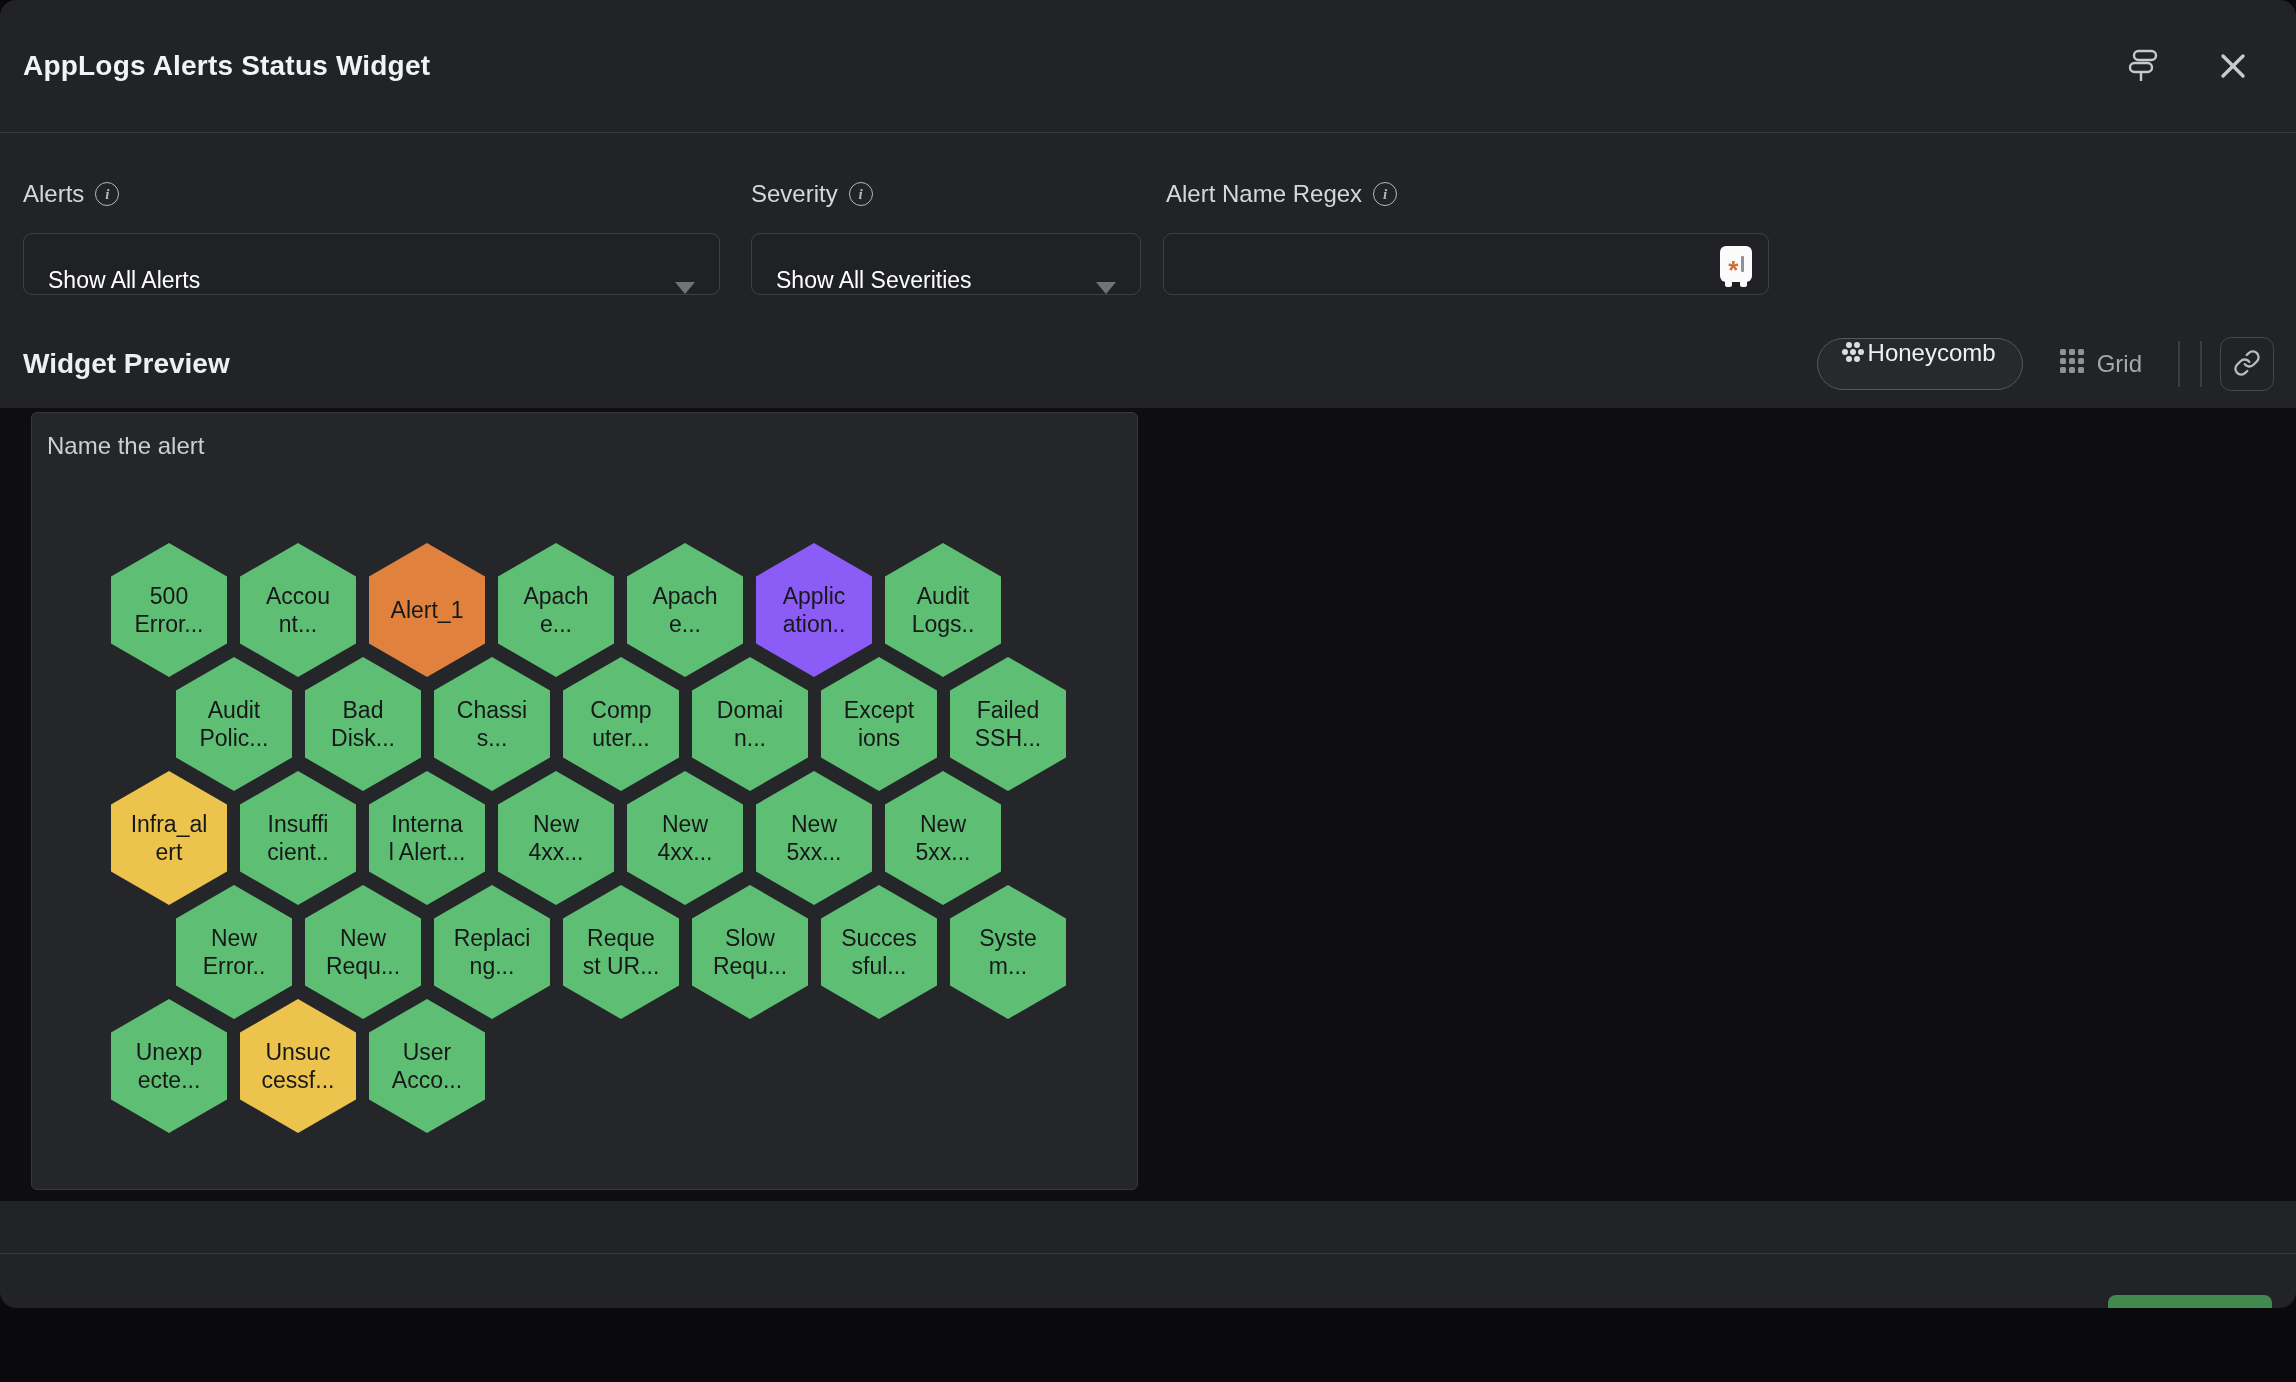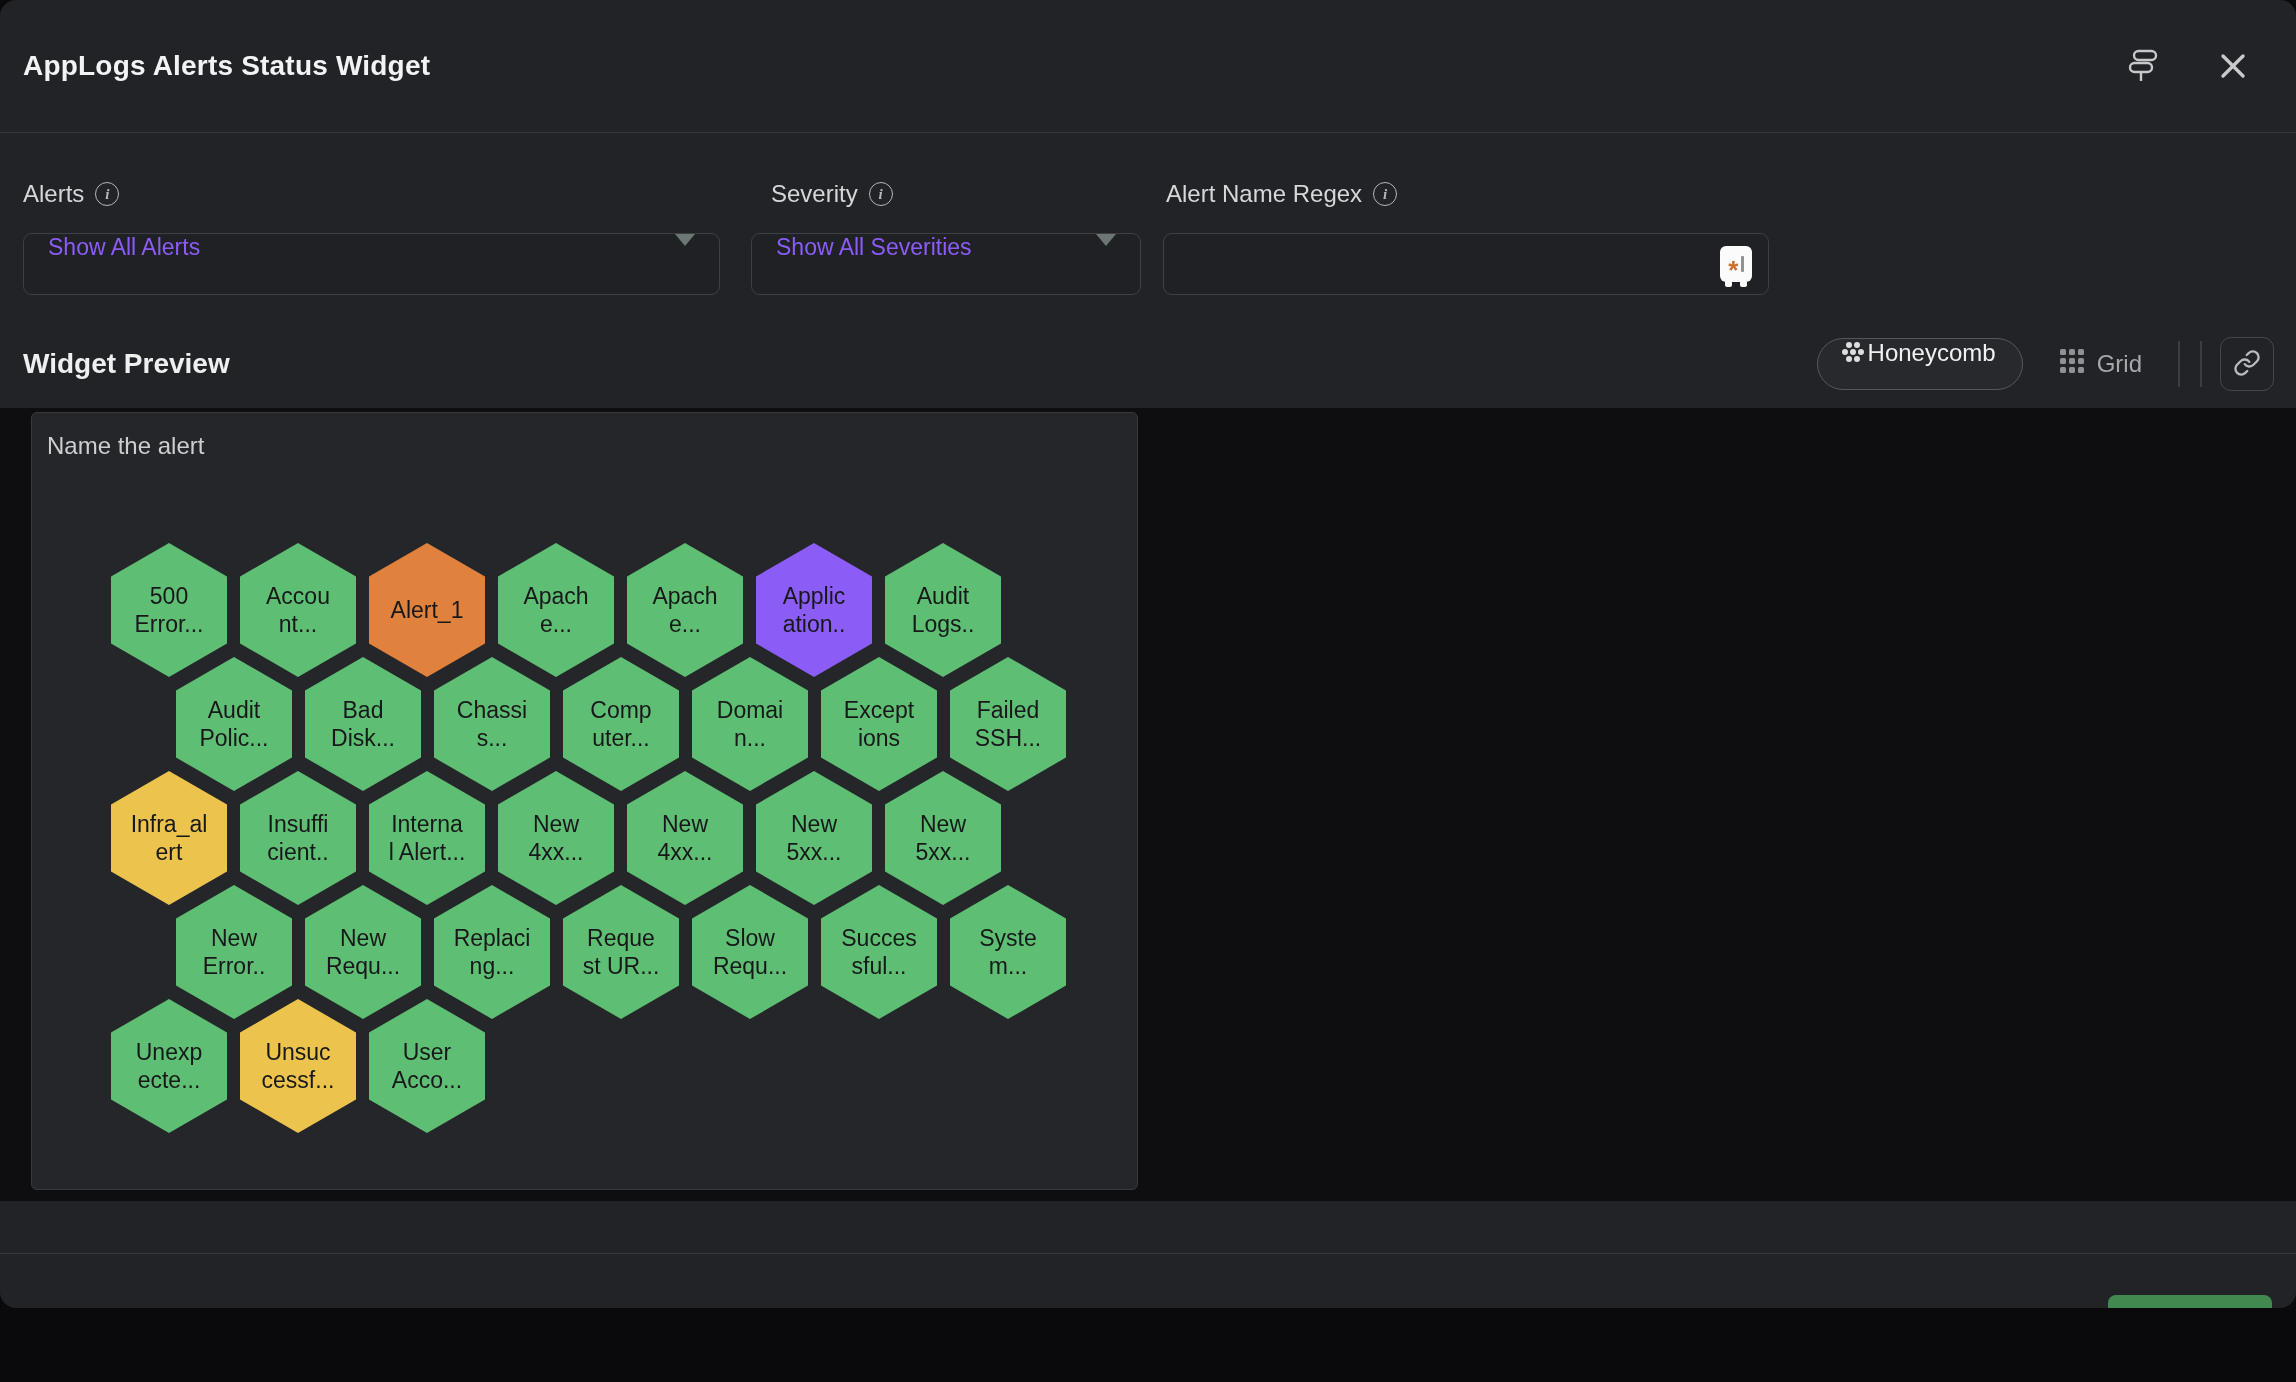--- a/index.html
+++ b/index.html
@@ -16,28 +16,28 @@
   .icon-btn{background:none;border:none;padding:8px;cursor:pointer;display:flex;align-items:center;justify-content:center;}
   .icon-btn + .icon-btn{margin-left:42px;}
   .icon-btn svg{display:block;}
   
   .filters{position:absolute;top:170px;left:0;right:0;height:160px;}
   .f-label{position:absolute;top:10px;font-size:24px;font-weight:500;color:#d6d7d8;display:flex;align-items:center;gap:11px;}
   .info-i{width:22px;height:22px;border:1.5px solid #b6b7b9;border-radius:50%;color:#b6b7b9;
           font-size:15px;font-weight:700;display:inline-flex;align-items:center;justify-content:center;
           font-family:"Liberation Serif",serif;font-style:italic;}
   .f-ctl{position:absolute;top:63px;height:62px;box-sizing:border-box;background:#1f2125;
-         border:1px solid #3e4045;border-radius:9px;display:flex;align-items:flex-start;
-         padding:0 24px;font-size:23px;color:#8b5cf6;cursor:pointer;}
+         border:1px solid #3e4045;border-radius:9px;display:flex;align-items:flex-end;
+         padding:0 24px;font-size:23px;color:#ffffff;cursor:pointer;}
   .f-ctl .caret{margin-left:auto;width:0;height:0;border-left:10px solid transparent;
                 border-right:10px solid transparent;border-top:12px solid #6e7673;}
   .ctl-alerts{left:23px;width:697px;}
   .ctl-sev{left:751px;width:390px;}
   .lbl-alerts{left:23px;}
-  .lbl-sev{left:771px;}
+  .lbl-sev{left:751px;}
   .lbl-regex{left:1166px;}
   .regex-wrap{position:absolute;top:63px;left:1163px;width:606px;height:62px;box-sizing:border-box;
               background:#1f2125;border:1px solid #3e4045;border-radius:9px;display:flex;align-items:center;}
   .regex-input{flex:1;height:100%;background:transparent;border:none;outline:none;color:#dadbdc;
                font-size:23px;padding:0 14px 0 22px;font-family:"Liberation Sans",sans-serif;}
   .regex-badge{position:relative;width:32px;height:36px;background:#fbfbfb;border-radius:6px;
                margin-right:16px;display:flex;align-items:center;justify-content:center;gap:3px;flex:none;}
   .regex-badge::before,.regex-badge::after{content:'';position:absolute;bottom:-5px;width:7px;height:6px;background:#fbfbfb;border-radius:0 0 2px 2px;}
   .regex-badge::before{left:5px;}
   .regex-badge::after{right:5px;}

